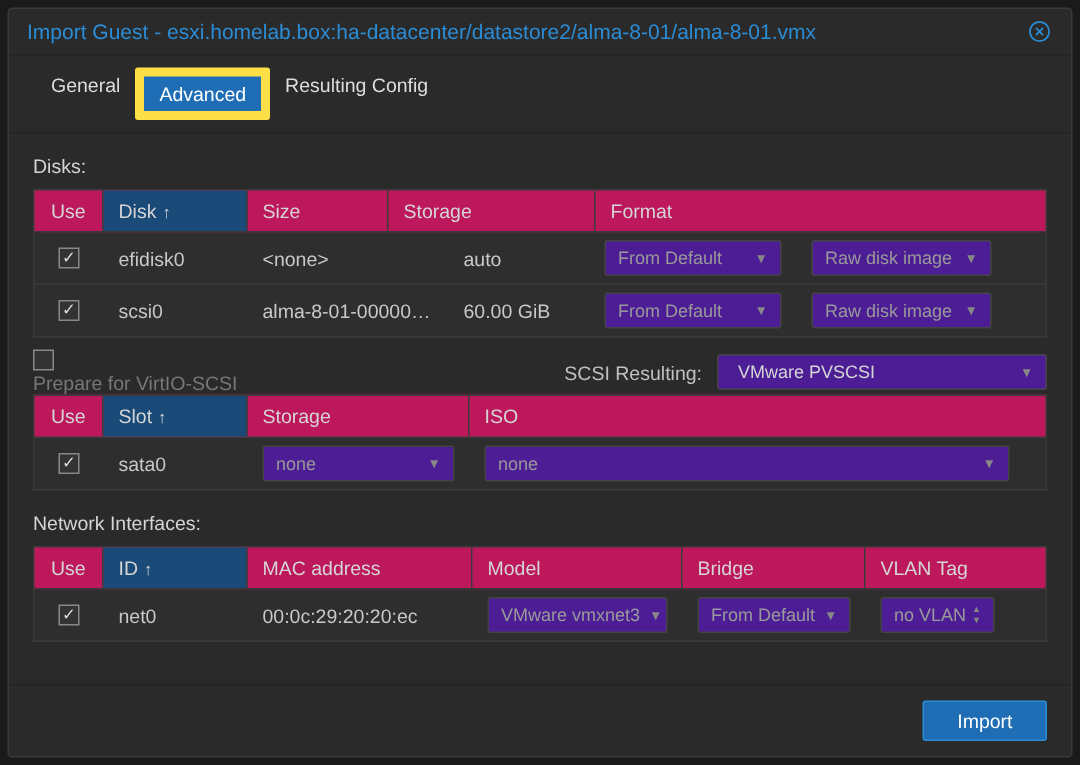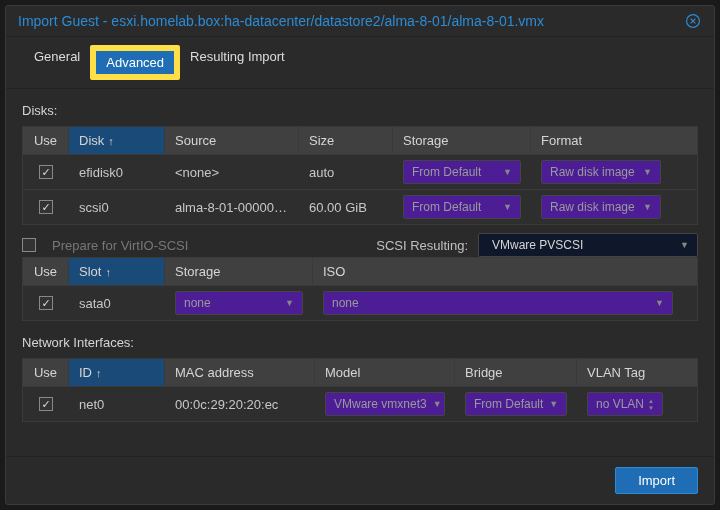--- a/index.html
+++ b/index.html
@@ -7,35 +7,35 @@
 .dialog { width: 710px; height: 500px; margin: 5px; background: #2a2a2a; border: 1px solid #3a3a3a; border-radius: 3px; display: flex; flex-direction: column; }
 .titlebar { display: flex; align-items: center; padding: 6px 12px; border-bottom: 1px solid #222; }
 .titlebar .title { flex: 1; color: #2b8cd6; font-size: 14px; }
 .close-btn { width: 18px; height: 18px; display: flex; align-items: center; justify-content: center; cursor: pointer; }
 .close-btn svg { width: 16px; height: 16px; stroke: #2b8cd6; }
 .tabs { display: flex; padding: 8px 18px; border-bottom: 1px solid #222; }
 .tab { padding: 4px 10px; color: #ddd; border-radius: 2px; }
 .tab.active { background: #1e6db5; color: #fff; border: 6px solid #fde047; }
 .body { padding: 10px 16px; overflow-y: auto; flex: 1; }
 .section-label { font-size: 13px; color: #d5d5d5; margin: 4px 0 8px 0; }
-.grid-header { display: flex; background: #404040; border: 1px solid #3a3a3a; }
+.grid-header { display: flex; background: #be185d; border: 1px solid #3a3a3a; }
 .grid-header .cell { padding: 6px 10px; color: #d5d5d5; border-right: 1px solid #3a3a3a; }
 .grid-header .cell:last-child { border-right: none; }
 .grid-header .cell.sorted { background: #1a4a78; }
 .grid-row { display: flex; align-items: center; border-left: 1px solid #3a3a3a; border-right: 1px solid #3a3a3a; border-bottom: 1px solid #3a3a3a; background: #2e2e2e; min-height: 28px; }
 .grid-row .cell { padding: 5px 10px; color: #c8c8c8; overflow: hidden; text-overflow: ellipsis; white-space: nowrap; }
 .chk { width: 14px; height: 14px; border: 1px solid #888; background: #333; display: inline-flex; align-items: center; justify-content: center; }
 .chk.checked::after { content: "✓"; color: #ddd; font-size: 11px; line-height: 1; }
 .chk.unchecked { }
 .select { display: flex; align-items: center; justify-content: space-between; background: #4c1d95; border: 1px solid #444; border-radius: 2px; padding: 3px 8px; color: #9a9a9a; font-size: 12px; height: 24px; }
 .select .chev { font-size: 9px; color: #888; margin-left: 6px; }
 .row-below { display: flex; align-items: center; margin-top: 8px; gap: 10px; }
-.row-below .left { display: flex; align-items: center; gap: 16px; color: #777; }
+.row-below .left { display: flex; gap: 1px; color: #777; flex-direction: column; }
 .row-below .right { margin-left: auto; display: flex; align-items: center; gap: 10px; }
-.scsi-select { width: 220px; background: #0f172a; color: #d5d5d5; padding-left: 13px; }
+.scsi-select { width: 220px; background: #4c1d95; color: #d5d5d5; padding-left: 13px; }
 .spin { display:flex; flex-direction: column; gap:1px; }
 .spin span{ font-size:6px; color:#888; line-height:1;}
 .footer { padding: 10px 16px; display: flex; justify-content: flex-end; border-top: 1px solid #222; }
 .btn-primary { background: #1e6db5; border: 1px solid #2b8cd6; color: #fff; padding: 5px 22px; border-radius: 2px; font-size: 13px; }
 .c-use { width: 46px; display:flex; align-items:center; justify-content:center; }
 .c-disk { width: 96px; }
 .c-src { width: 134px; }
 .c-size { width: 94px; }
 .c-stor { width: 138px; }
 .c-fmt { width: 140px; }
@@ -59,30 +59,29 @@
       <svg viewBox="0 0 20 20" fill="none" stroke-width="1.5">
           <circle cx="10" cy="10" r="8"></circle>
           <path d="M7 7l6 6M13 7l-6 6"></path>
         </svg>
     </div>
   </div>
 
   <div class="tabs">
     <div class="tab">General</div>
     <div class="tab active">Advanced</div>
-    <div class="tab">Resulting Import</div>
+    <div class="tab">Resulting Config</div>
   </div>
 
   <div class="body">
 
     <div class="section-label">Disks:</div>
     <div class="grid-header">
       <div class="cell c-use">Use</div>
       <div class="cell c-disk sorted"><span>Disk</span><span class="arrow-up">↑</span></div>
-      <div class="cell c-src">Source</div>
       <div class="cell c-size">Size</div>
       <div class="cell c-stor">Storage</div>
       <div class="cell c-fmt">Format</div>
     </div>
     <div class="grid-row">
       <div class="cell c-use">
           <span class="chk checked"></span>
         </div>
       <div class="cell c-disk">efidisk0</div>
       <div class="cell c-src">&lt;none&gt;</div>

